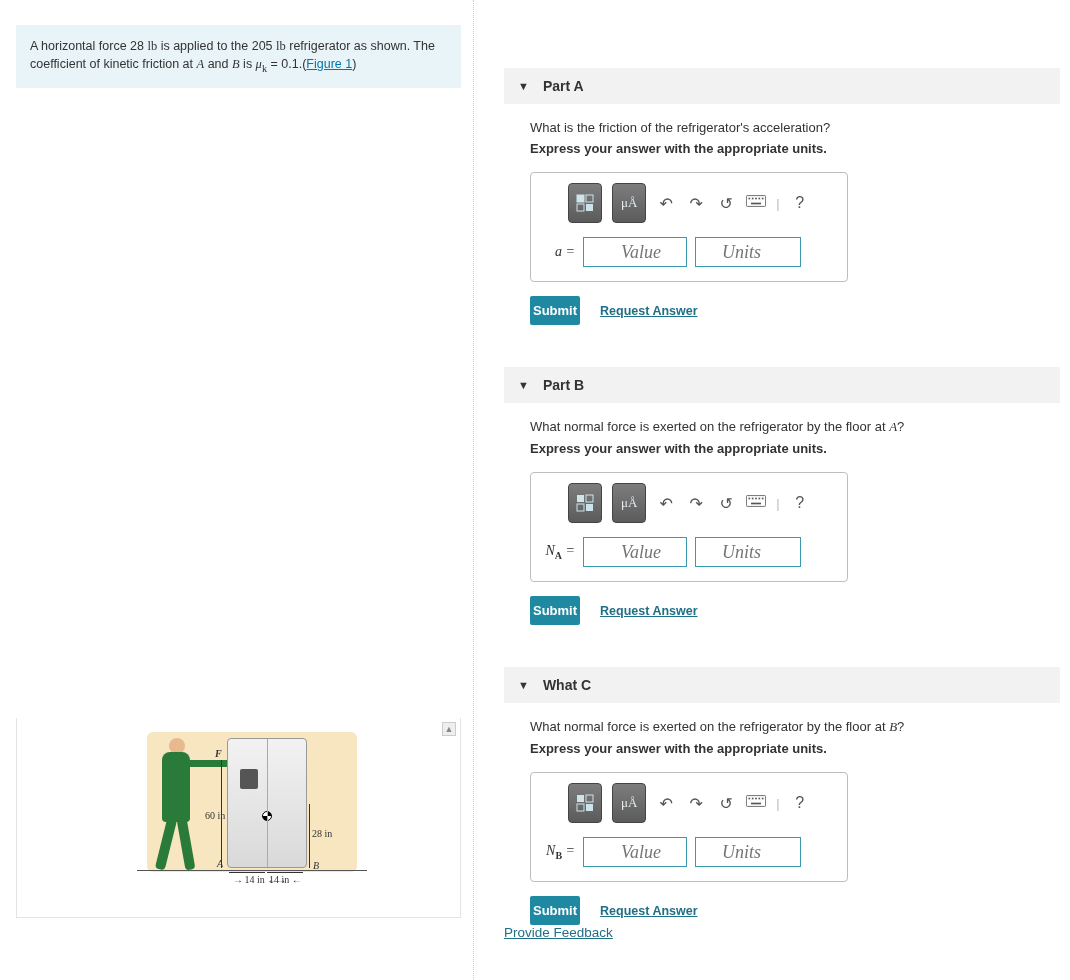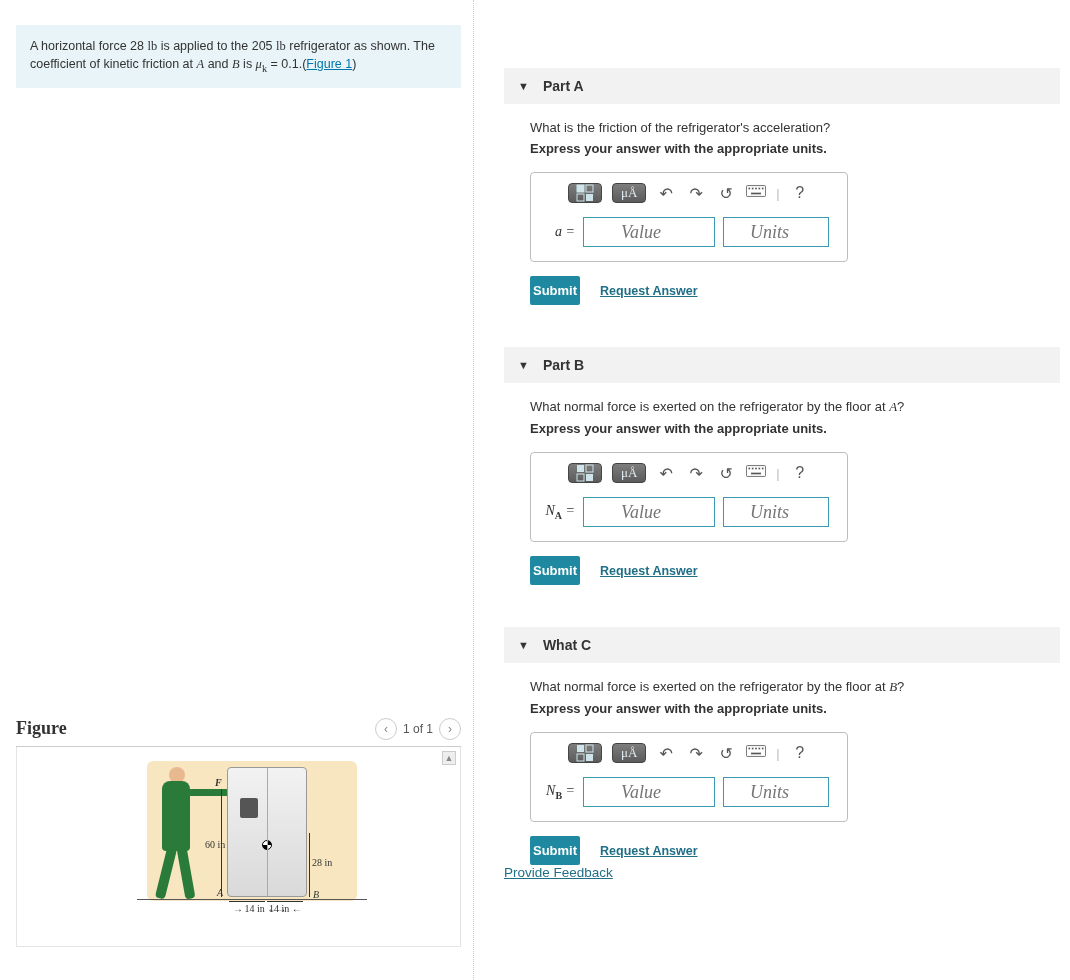--- a/index.html
+++ b/index.html
@@ -110,38 +110,38 @@
   .caret { font-size: 11px; color: #333;}
   .part-body { padding: 16px 0 0 26px; font-size: 13px; color: #333;}
   .qline { margin-bottom: 6px; }
   .instruct { font-weight: bold; margin-bottom: 16px; }
   .answer-box {
     border: 1px solid #bdbdbd; border-radius: 4px;
     width: 318px; padding: 10px 14px 14px;
   }
   .toolbar { display:flex; align-items:center; gap:10px; justify-content:center; margin-bottom:14px;}
   .tool-btn {
-    width: 34px; height: 20px; border-radius: 4px;
+    width: 34px; height: 40px; border-radius: 4px;
     background: linear-gradient(#7d7d7d,#5b5b5b);
     border:1px solid #444; display:flex; align-items:center; justify-content:center;
     color:#e5eef2; font-size:13px;
   }
   .tool-btn.templ svg { width:18px; height:18px; }
   .tool-plain { color:#555; font-size:16px; width:20px; text-align:center;}
   .tool-plain.kb svg{ width:20px; height:14px;}
   .tool-sep{ color:#bbb;}
   .eqline { display:flex; align-items:center; gap:8px;}
   .eqlabel { font-family:"Times New Roman",Georgia,serif; font-style:italic; font-size:14px; min-width:30px; text-align:right;}
   .eqlabel sub{ font-size:10px; font-style:normal; font-weight:bold;}
   .field {
     border:1px solid #3a9bb0; height:30px; padding:0 8px;
     font-family:"Times New Roman",Georgia,serif; font-style:italic;
     font-size:18px; color:#999;
   }
-  .field.value{ width:132px;padding-left:37px;}
+  .field.value{ width:104px;padding-left:37px;}
   .field.units{ width:106px;padding-left:26px;}
   .actions { margin-top: 14px; display:flex; align-items:center; gap:20px;}
   .submit-btn {
     background:#1f89a1; color:#fff; border:none; padding:7px 3px;
     font-size:13px; font-weight:bold; border-radius:2px;
   }
   .linklike { color:#1f6f87; font-size:12.5px; text-decoration:underline; font-weight:bold;}
   .feedback { margin: 40px 0 0 0; color:#1f6f87; text-decoration:underline; font-size:13.5px;}
   .serif-it{ font-family:"Times New Roman",Georgia,serif; font-style:italic;}
 </style>
@@ -149,28 +149,20 @@
 <body>
 
 <div class="container">
 
   <div class="left-col">
     <div class="problem-box">
       <span>A horizontal force 28 </span><span class="serif">lb</span><span> is applied to the 205 </span><span class="serif">lb</span><span> refrigerator as shown. The coefficient of kinetic friction at </span><span class="serif ital">A</span><span> and </span><span class="serif ital">B</span><span> is </span><span class="serif ital">μ</span><sub class="serif">k</sub><span> = 0.1.(</span><a href="#">Figure 1</a><span>)</span>
     </div>
 
     <div class="figure-section">
-      <div class="figure-head">
-        <div class="figure-title">Figure</div>
-        <div class="pager">
-          <div class="nav">‹</div>
-          <span>1 of 1</span>
-          <div class="nav">›</div>
-        </div>
-      </div>
       <div class="figure-body">
         <div class="scroll-up">▲</div>
         <div class="illus">
           <div class="illus-bg"></div>
           <div class="person-head"></div>
           <div class="person-body"></div>
           <div class="person-arm"></div>
           <div class="legs">
               <div class="leg1"></div>
               <div class="leg2"></div>

